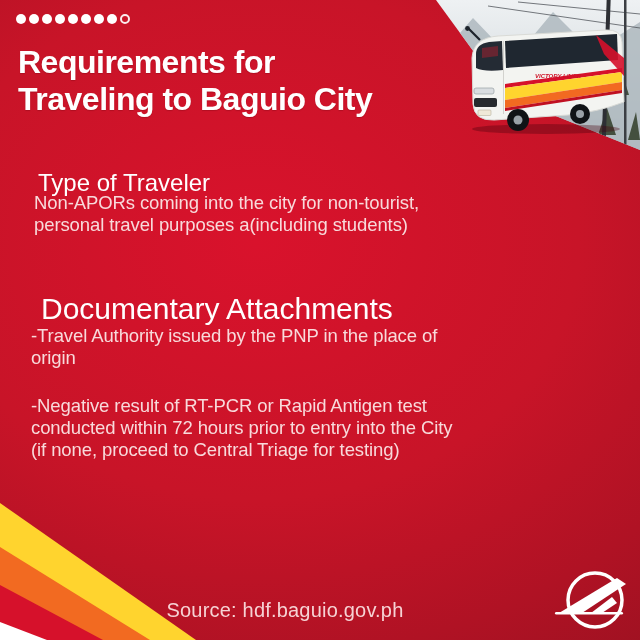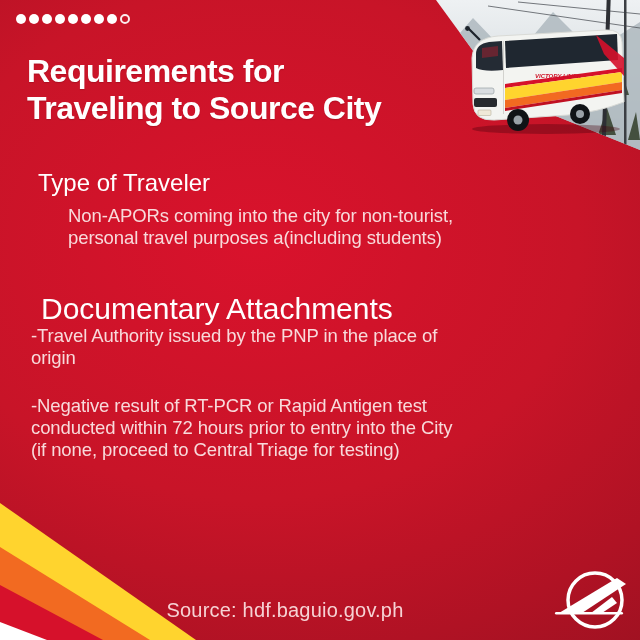--- a/index.html
+++ b/index.html
@@ -6,30 +6,30 @@
   .canvas{
     position:relative;width:640px;height:640px;overflow:hidden;
     font-family:"Liberation Sans", sans-serif;
     background:radial-gradient(ellipse 120% 95% at 40% 38%, #d9122c 0%, #c81428 42%, #b01224 68%, #8e111f 100%);
   }
   
   .dots{position:absolute;left:16px;top:13px;display:flex;gap:3px;align-items:center;height:12px;}
   .dot{width:10px;height:10px;border-radius:50%;background:#fff;box-sizing:border-box;display:inline-block;}
   .dot.hollow{background:transparent;border:2px solid #ffffff;opacity:.92;}
   
-  .title{position:absolute;left:18px;top:44px;margin:9px;color:#fff;font-size:32px;font-weight:700;
+  .title{position:absolute;left:18px;top:44px;margin:0;color:#fff;font-size:32px;font-weight:700;
          line-height:37px;letter-spacing:-0.5px;text-shadow:0 1px 1px rgba(90,0,10,.25);}
   .title span{display:block;}
   
   .sec-heading{position:absolute;margin:4px;color:#fff;font-weight:400;}
   .h-traveler{left:34px;top:165px;font-size:24px;}
   .h-docs{left:37px;top:288px;font-size:30px;}
   .sec-body{position:absolute;margin:0;color:#f8dadb;font-size:18.5px;line-height:22px;
             white-space:pre-line;letter-spacing:-0.1px;}
-  .b-traveler{left:34px;top:205px;width:470px;margin-left:34px;}
+  .b-traveler{left:34px;top:192px;width:470px;}
   .b-doc1{left:31px;top:325px;width:470px;}
   .b-doc2{left:31px;top:379px;width:490px;margin-top:16px;}
   
   .photo{position:absolute;left:428px;top:0;width:212px;height:152px;z-index:1;
          clip-path:polygon(8px 0, 212px 0, 212px 150px, 78px 96px);}
   .bus{position:absolute;left:458px;top:26px;width:175px;height:110px;z-index:3;}
   
   .source{position:absolute;left:110px;top:599px;width:350px;margin:0;text-align:center;
           color:#f6d2d4;font-size:20px;letter-spacing:0.2px;}
   .logo{position:absolute;left:549px;top:556px;width:90px;height:84px;z-index:2;}
@@ -100,21 +100,21 @@
     <path d="M22,14 L10,2" stroke="#1d232b" stroke-width="2.2"></path>
     <circle cx="9.5" cy="2.5" r="2.4" fill="#1d232b"></circle>
     <circle cx="60" cy="94" r="11" fill="#101316"></circle>
     <circle cx="60" cy="94" r="4.5" fill="#9aa2a8"></circle>
     <circle cx="122" cy="88" r="10" fill="#101316"></circle>
     <circle cx="122" cy="88" r="4" fill="#9aa2a8"></circle>
   </svg>
 
   <h1 class="title">
     <span>Requirements for</span>
-    <span>Traveling to Source City</span>
+    <span>Traveling to Baguio City</span>
   </h1>
 
   <h2 class="sec-heading h-traveler">Type of Traveler</h2>
   <p class="sec-body b-traveler">Non-APORs coming into the city for non-tourist,
 personal travel purposes a(including students)</p>
 
   <h2 class="sec-heading h-docs">Documentary Attachments</h2>
   <p class="sec-body b-doc1">-Travel Authority issued by the PNP in the place of
 origin</p>
   <p class="sec-body b-doc2">-Negative result of RT-PCR or Rapid Antigen test

